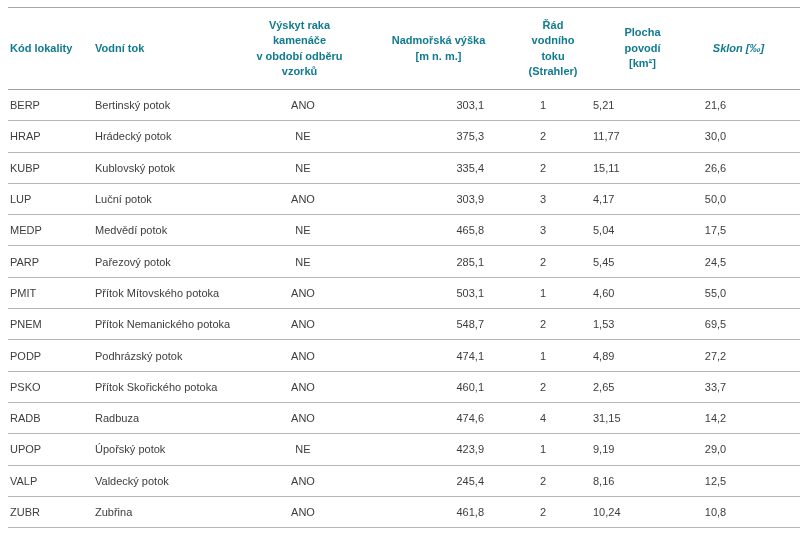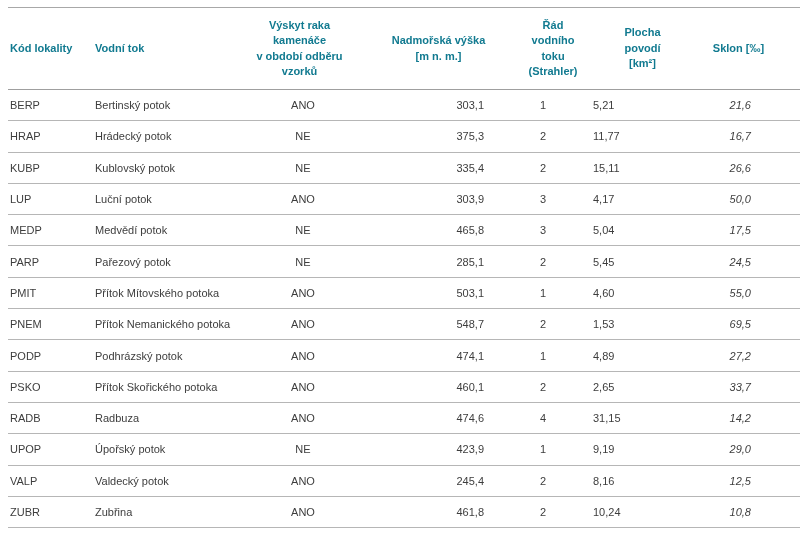--- a/index.html
+++ b/index.html
@@ -49,30 +49,30 @@
     white-space: nowrap;
     overflow: hidden;
   }
   
   th.col-kod        { width: 85px;  text-align: left; padding-left: 2px; margin-left: 12px; }
   th.col-tok        { width: 157px; text-align: left; margin-left: 19px; }
   th.col-vyskyt     { width: 95px;  padding-right: 7px; margin-left: 10px; }
   th.col-vyska      { width: 125px; padding-left: 22px; }
   th.col-rad        { width: 80px;  padding-left: 12px; }
   th.col-plocha     { width: 75px;  padding-left: 12px; }
-  th.col-sklon      { width: 65px;  padding-left: 26px; }
+  th.col-sklon      { width: 65px;  padding-left: 26px; font-style: italic; }
   th.col-vzdalenost { width: 102px; padding-left: 23px; }
 
   td.col-kod        { text-align: left;  padding-left: 2px; }
   td.col-tok        { text-align: left; }
   td.col-vyskyt     { text-align: center; }
   td.col-vyska      { text-align: right; padding-right: 17px; }
   td.col-rad        { text-align: center; padding-right: 8px; }
   td.col-plocha     { text-align: left; padding-right: 21px; }
-  td.col-sklon      { text-align: right; padding-right: 20px; font-style: italic; }
+  td.col-sklon      { text-align: center; padding-right: 20px; }
   td.col-vzdalenost { text-align: right; padding-right: 24px; }
 </style>
 </head>
 <body>
 
 <table class="loc-table">
   <thead>
     <tr>
         <th class="col-kod">Kód lokality</th>
         <th class="col-tok">Vodní tok</th>
@@ -106,21 +106,21 @@
         <td class="col-sklon">21,6</td>
         <td class="col-vzdalenost">4,79</td>
       </tr>
       <tr>
         <td class="col-kod">HRAP</td>
         <td class="col-tok">Hrádecký potok</td>
         <td class="col-vyskyt">NE</td>
         <td class="col-vyska">375,3</td>
         <td class="col-rad">2</td>
         <td class="col-plocha">11,77</td>
-        <td class="col-sklon">16,7</td>
+        <td class="col-sklon">30,0</td>
         <td class="col-vzdalenost">4,70</td>
       </tr>
       <tr>
         <td class="col-kod">KUBP</td>
         <td class="col-tok">Kublovský potok</td>
         <td class="col-vyskyt">NE</td>
         <td class="col-vyska">335,4</td>
         <td class="col-rad">2</td>
         <td class="col-plocha">15,11</td>
         <td class="col-sklon">26,6</td>

